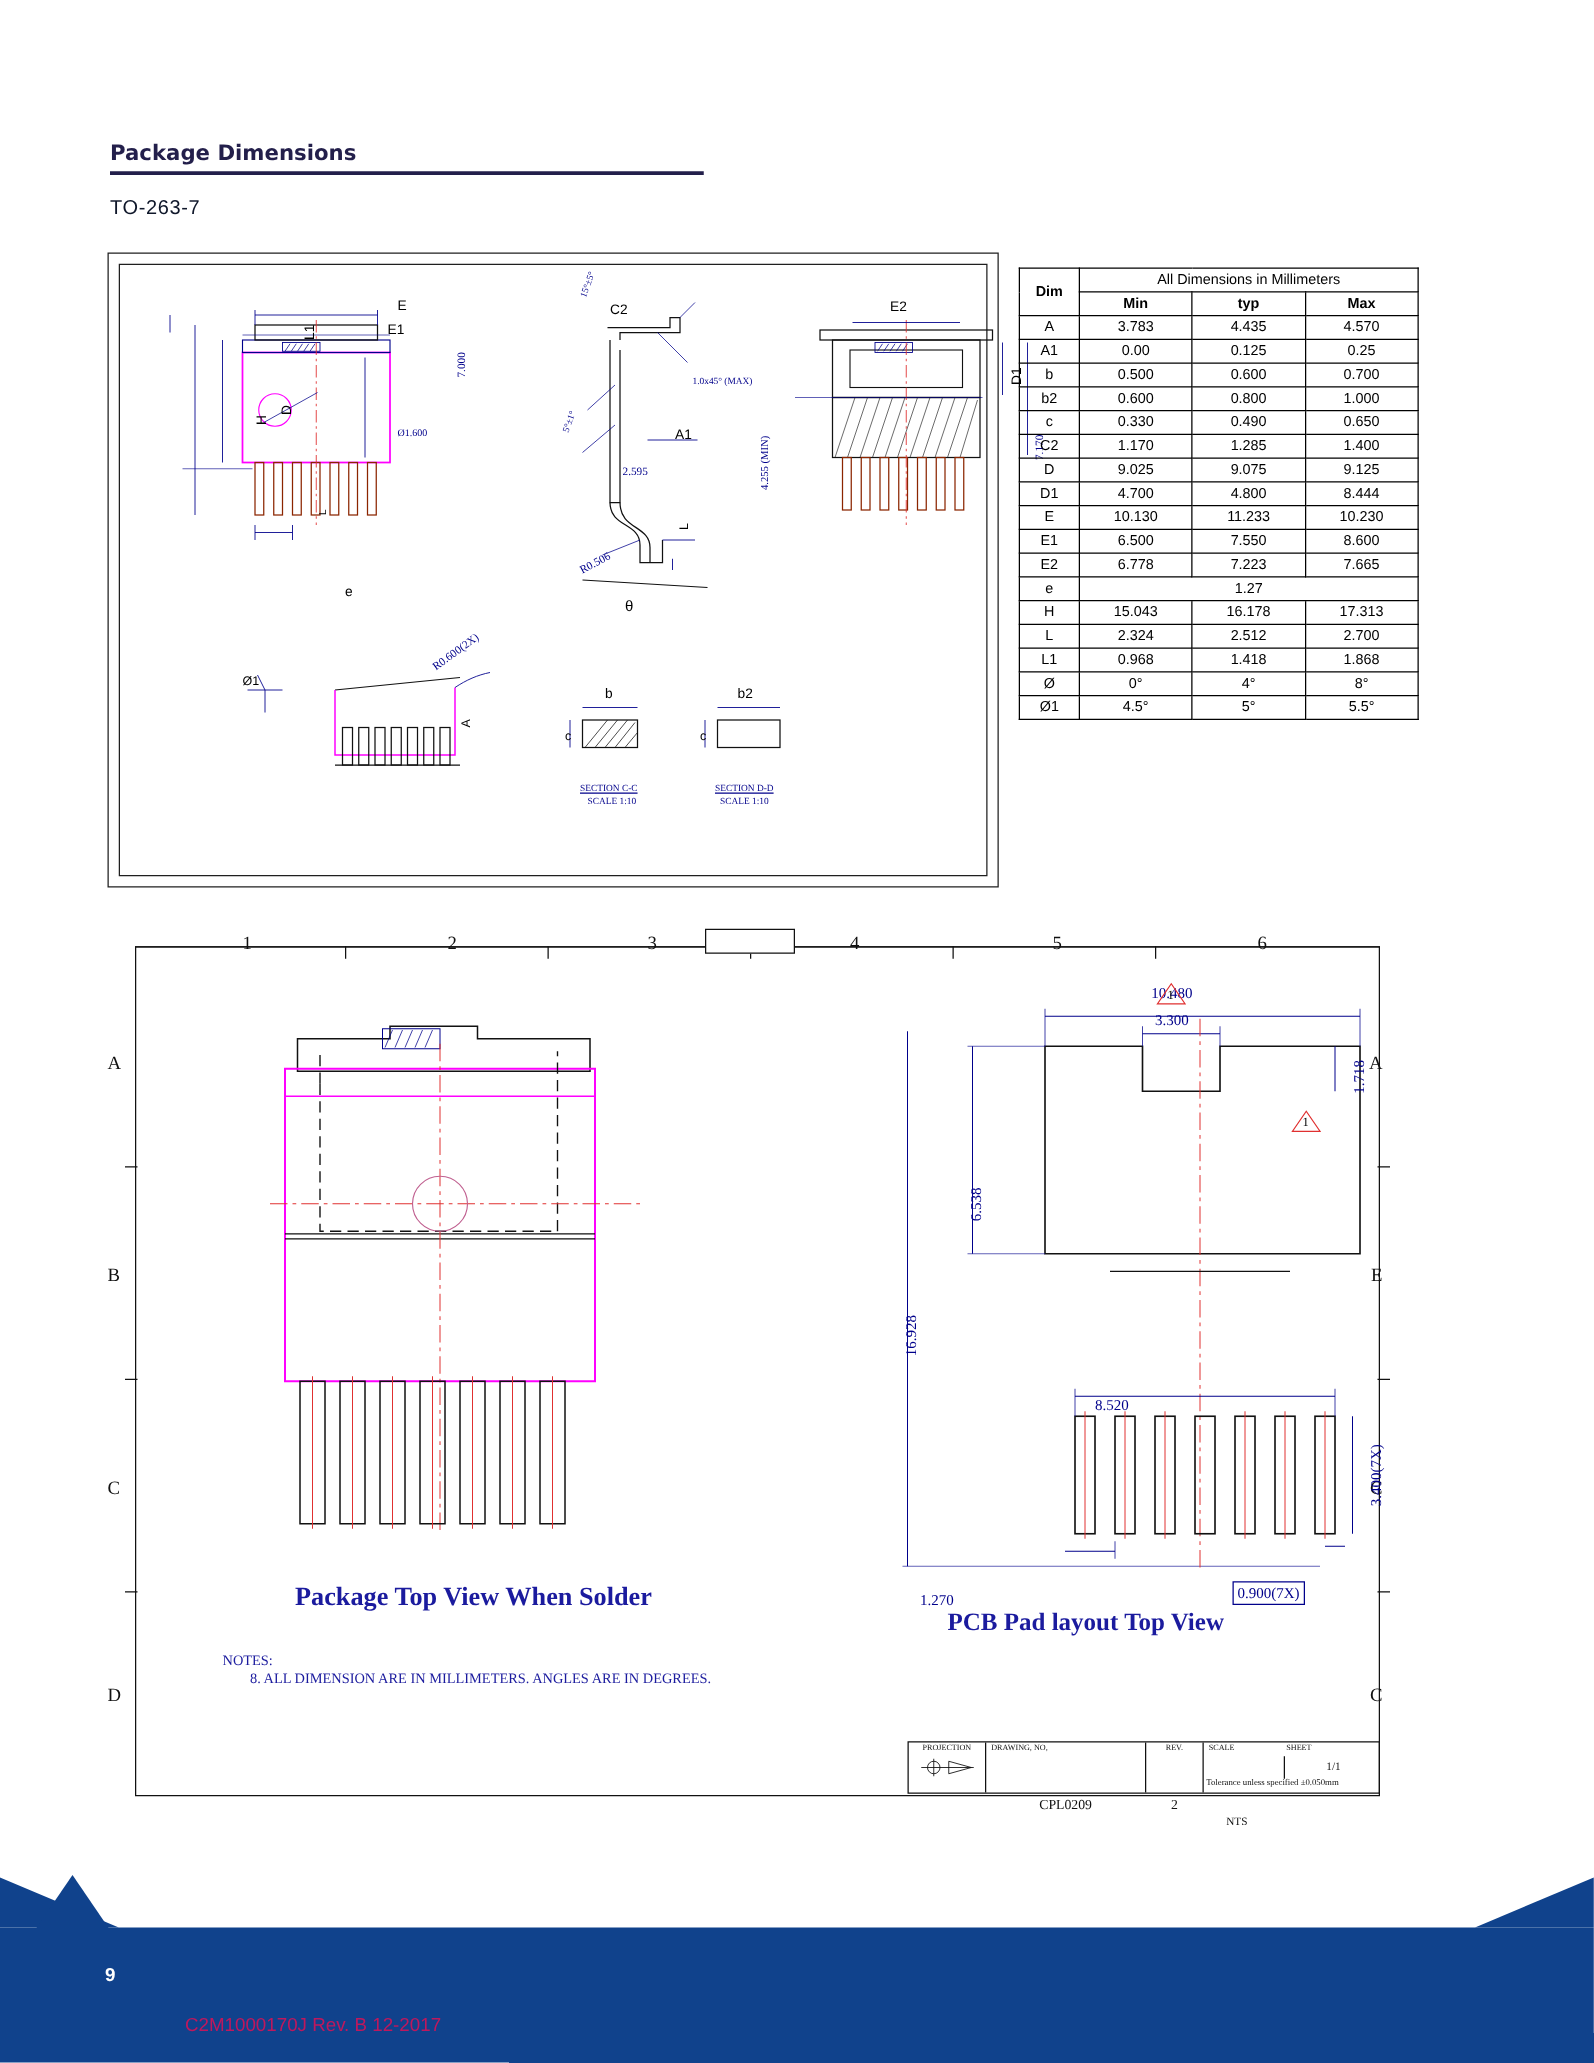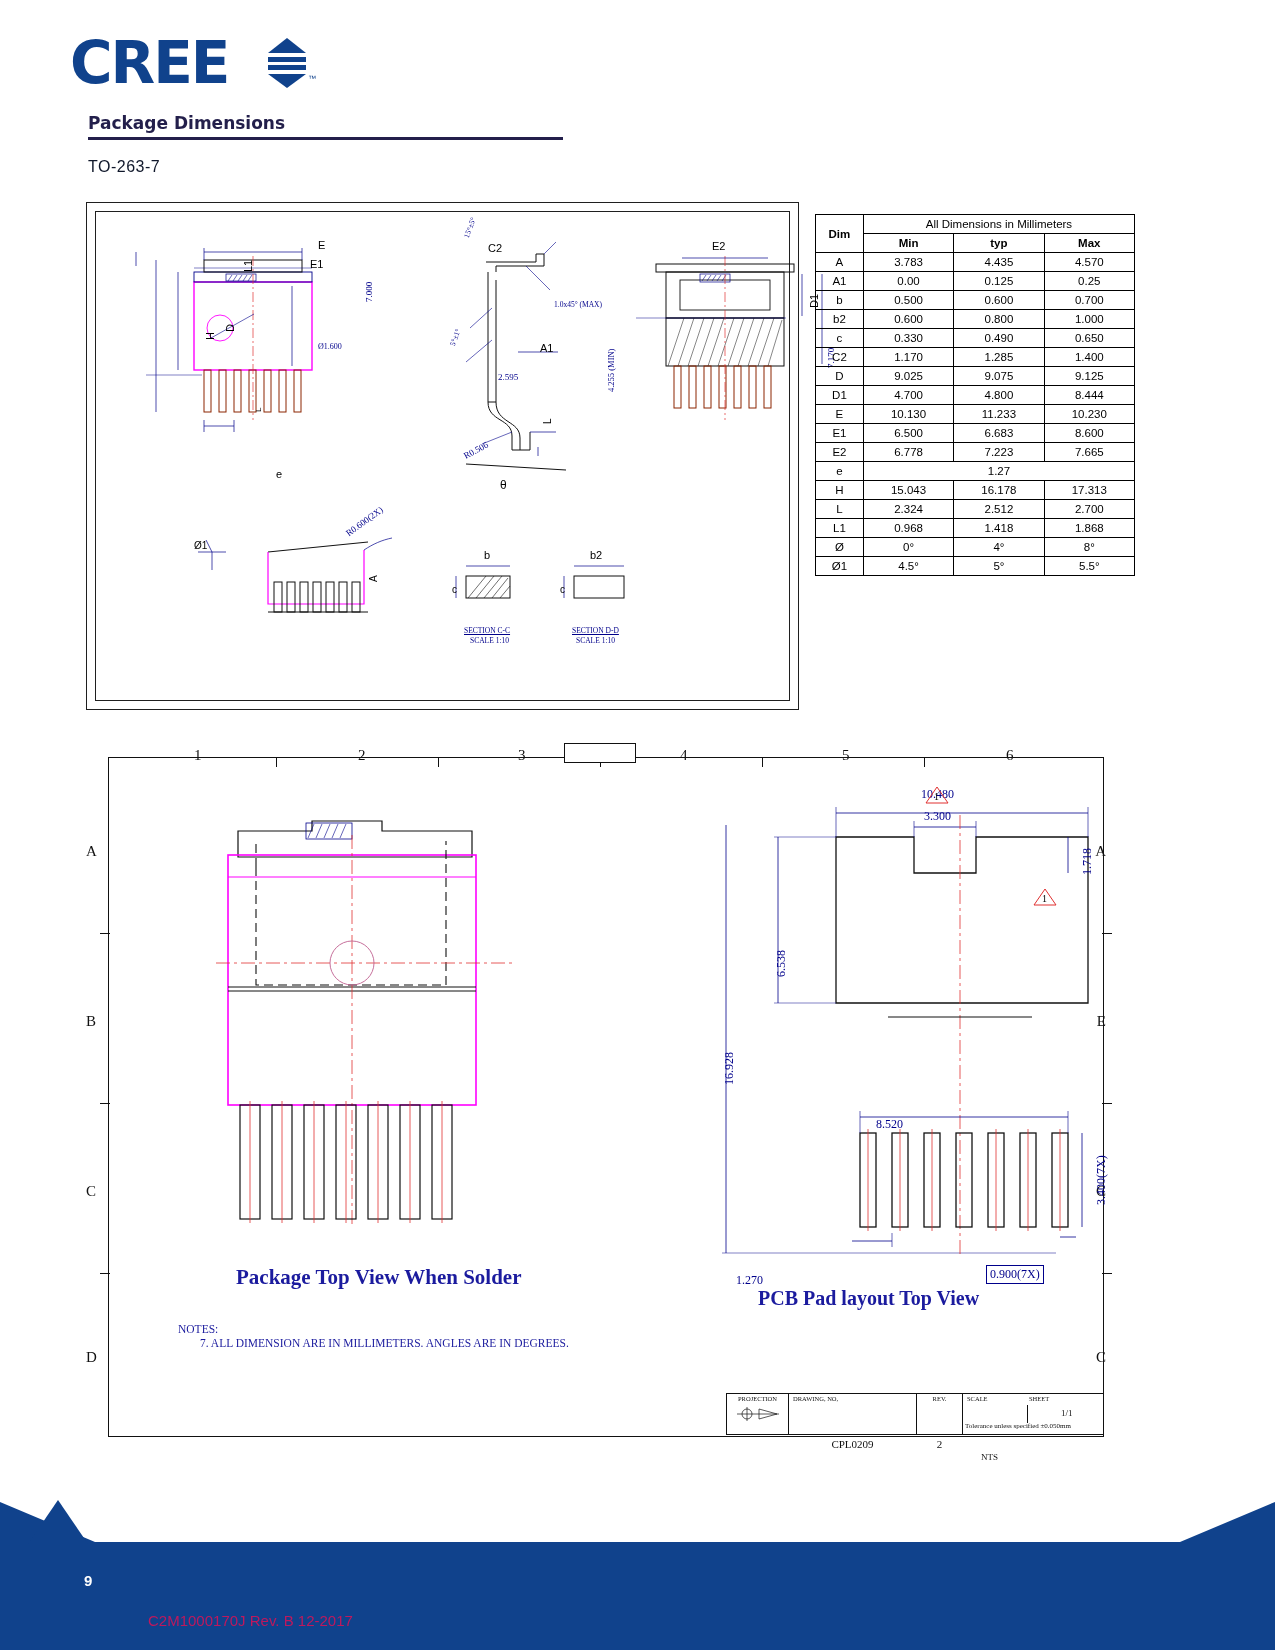--- a/index.html
+++ b/index.html
@@ -90,32 +90,20 @@
 
   
   .t { position: absolute; font-family: "Liberation Serif", serif; color: #00008b; font-size: 10px; }
   .tb { position: absolute; font-family: "Liberation Sans", sans-serif; color: #000; font-size: 10px; }
   svg { display: block; }
 </style>
 </head>
 <body>
 
 <div class="header">
-  <div class="cree-logo">
-    <div class="cree-text">CREE</div>
-    <div class="cree-mark">
-      <svg width="42" height="54" viewBox="0 0 42 54">
-        <polygon points="21,2 40,17 2,17" fill="#10428c"></polygon>
-        <rect x="2" y="21" width="38" height="5" fill="#10428c"></rect>
-        <rect x="2" y="29" width="38" height="5" fill="#10428c"></rect>
-        <polygon points="21,52 40,38 2,38" fill="#10428c"></polygon>
-      </svg>
-    </div>
-    <div class="cree-tm">™</div>
-  </div>
   <div class="pd-title">Package Dimensions</div>
   <div class="pd-rule"></div>
   <div class="pkg-name">TO-263-7</div>
 </div>
 
 <div class="draw-box">
   <div class="draw-inner">
 
     <svg width="320" height="290" style="position:absolute;left:20px;top:18px;">
 
@@ -332,21 +320,21 @@
       </tr>
   <tr>
         <td>E</td>
         <td>10.130</td>
         <td>11.233</td>
         <td>10.230</td>
       </tr>
   <tr>
         <td>E1</td>
         <td>6.500</td>
-        <td>6.683</td>
+        <td>7.550</td>
         <td>8.600</td>
       </tr>
   <tr>
         <td>E2</td>
         <td>6.778</td>
         <td>7.223</td>
         <td>7.665</td>
       </tr>
   <tr>
         <td>e</td>
@@ -530,21 +518,21 @@
   <div class="t" style="left:848px;top:46px;font-size:10px;color:#000;">1</div>
   <svg width="26" height="20" style="position:absolute;left:946px;top:142px;">
     <polygon points="13,2 24,18 2,18" fill="none" stroke="#e03030" stroke-width="1"></polygon>
   </svg>
   <div class="t" style="left:956px;top:148px;font-size:10px;color:#000;">1</div>
 
   <div class="cap-pcb">PCB Pad layout Top View</div>
 
   <div class="notes">
     <div>NOTES:</div>
-    <div>7. ALL DIMENSION ARE IN MILLIMETERS. ANGLES ARE IN DEGREES.</div>
+    <div>8. ALL DIMENSION ARE IN MILLIMETERS. ANGLES ARE IN DEGREES.</div>
   </div>
 
   <div class="titleblock">
     <div class="tb-cell" style="left:0;width:62px;">
       <span class="tb-lbl">PROJECTION</span>
       <svg width="50" height="16" style="margin:4px auto 0;display:block;">
         <line x1="4" y1="8" x2="46" y2="8" stroke="#111" stroke-width="0.7"></line>
         <circle cx="14" cy="8" r="5" fill="none" stroke="#111" stroke-width="0.7"></circle>
         <line x1="14" y1="1" x2="14" y2="15" stroke="#111" stroke-width="0.7"></line>
         <polygon points="26,3 44,8 26,13" fill="none" stroke="#111" stroke-width="0.7"></polygon>

